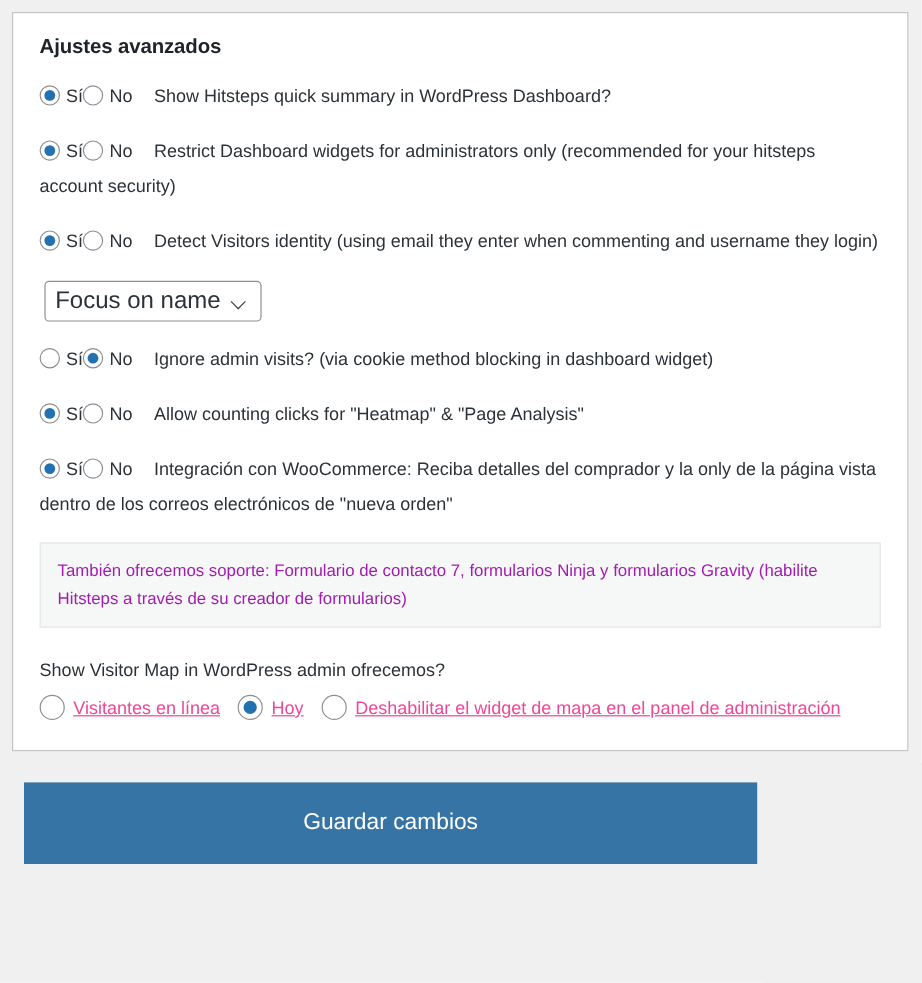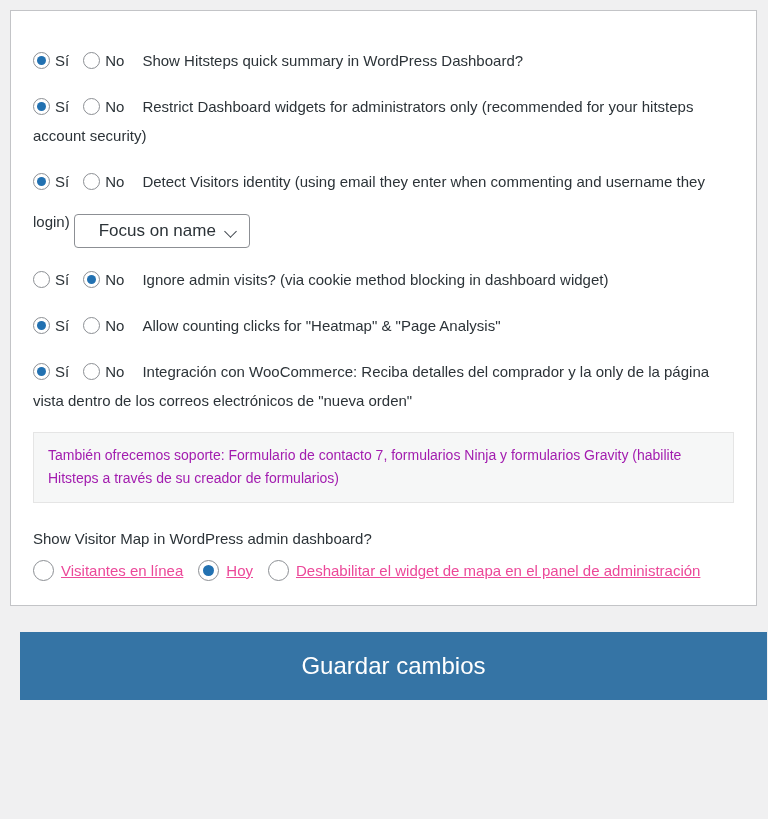--- a/index.html
+++ b/index.html
@@ -72,36 +72,35 @@
     left: 50%;
     top: 50%;
     width: 9px;
     height: 9px;
     margin: -4.5px 0 0 -4.5px;
     border-radius: 50%;
     background: #2271b1;
   }
 
   .radio-label {
-    margin-right: 14px;
   }
   .radio-label.last { margin-right: 18px; margin-top: 34px; }
 
   .opt-text { }
 
   
   .select {
     display: inline-flex;
     align-items: center;
     gap: 10px;
     border: 1px solid #8c8f94;
     border-radius: 4px;
     background: #fff;
-    padding: 7px 12px 7px 24px;
-    font-size: 17px;
+    padding: 7px 12px 7px 8px;
+    font-size: 20px;
     line-height: 18px;
     color: #2c3338;
     vertical-align: -9px;
     margin: 18px 0 0 4px;
   }
   .chev {
     display: inline-block;
     width: 11px;
     height: 11px;
     position: relative;
@@ -170,40 +169,41 @@
   .map-label { margin-right: 15px; }
   .map-label.lastone { margin-right: 0; }
 
   
   .submit-wrap {
     padding: 26px 11px 0 10px;
     width: 768px;
   }
   .submit-btn {
     display: block;
-    width: 747px;
+    width: 611px;
     height: 68px;
     border: none;
     background: #3574a5;
     color: #ffffff;
     font-family: "Liberation Sans", sans-serif;
-    font-size: 24px;
+    font-size: 19px;
     line-height: 68px;
     text-align: center;
     cursor: pointer;
     padding: 0;
   }
 </style>
 </head>
 <body>
 
 <div class="page">
 
   <div class="card">
 
+    <div class="card-title">Ajustes avanzados</div>
 
     <div class="opt-row">
       <span class="radio-group"><span class="radio checked"></span><span class="radio-label">Sí</span><span class="radio"></span><span class="radio-label last">No</span></span><span class="opt-text">Show Hitsteps quick summary in WordPress Dashboard?</span>
     </div>
 
     <div class="opt-row">
       <span class="radio-group"><span class="radio checked"></span><span class="radio-label">Sí</span><span class="radio"></span><span class="radio-label last">No</span></span><span class="opt-text">Restrict Dashboard widgets for administrators only (recommended for your hitsteps account security)</span>
     </div>
 
     <div class="opt-row">
@@ -222,21 +222,21 @@
     </div>
 
     <div class="opt-row">
       <span class="radio-group"><span class="radio checked"></span><span class="radio-label">Sí</span><span class="radio"></span><span class="radio-label last">No</span></span><span class="opt-text">Integración con WooCommerce: Reciba detalles del comprador y la only de la página vista dentro de los correos electrónicos de "nueva orden"</span>
     </div>
 
 
     <div class="note">También ofrecemos soporte: Formulario de contacto 7, formularios Ninja y formularios Gravity (habilite Hitsteps a través de su creador de formularios)</div>
 
     <div class="map-section">
-      <div class="map-question">Show Visitor Map in WordPress admin dashboard?</div>
+      <div class="map-question">Show Visitor Map in WordPress admin ofrecemos?</div>
       <div class="map-choices"><span class="radio-lg"></span><span class="map-label">Visitantes en línea</span><span class="radio-lg checked"></span><span class="map-label">Hoy</span><span class="radio-lg"></span><span class="map-label lastone">Deshabilitar el widget de mapa en el panel de administración</span></div>
     </div>
 
   </div>
 
   <div class="submit-wrap">
     <button class="submit-btn">Guardar cambios</button>
   </div>
 
 </div>

